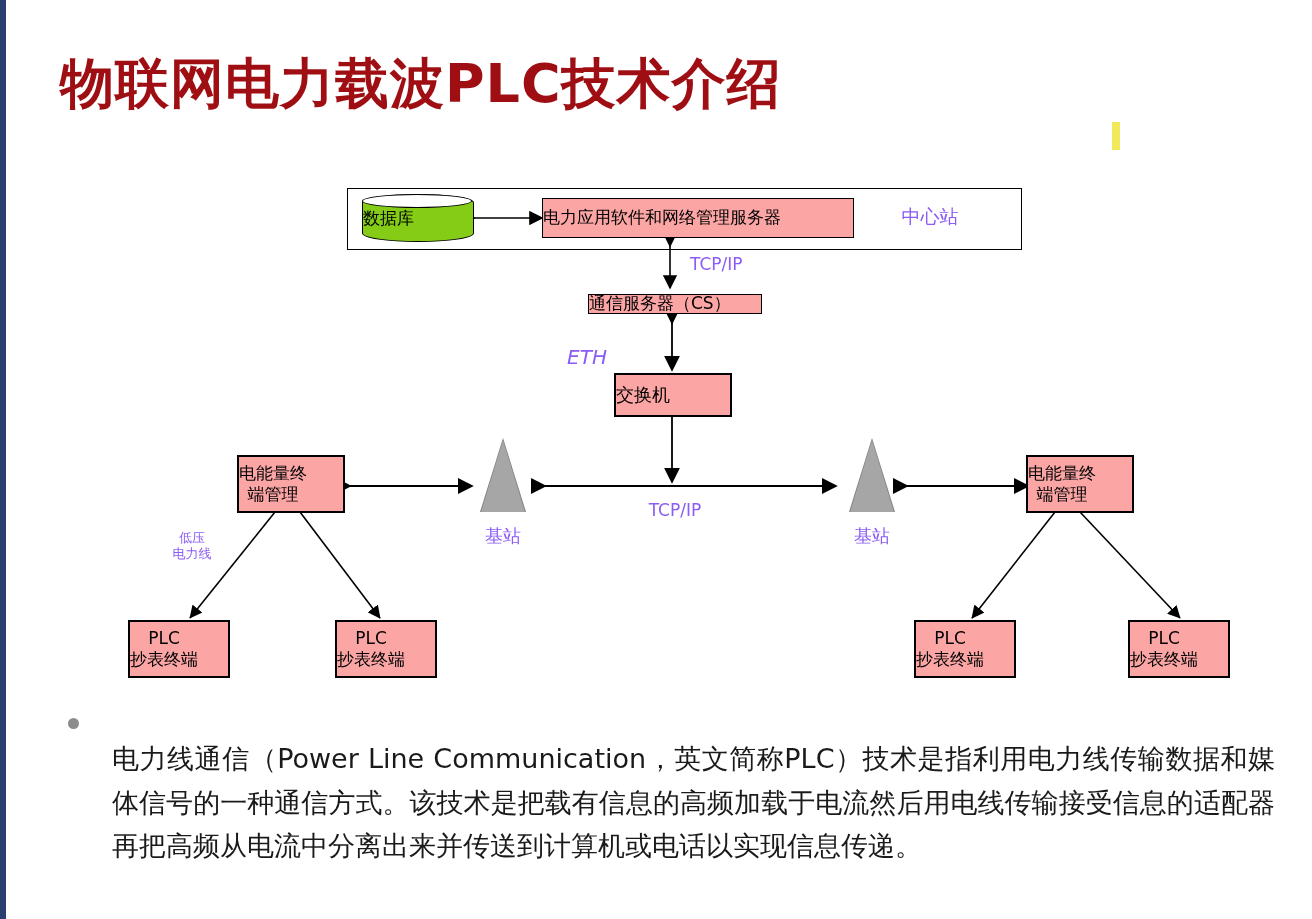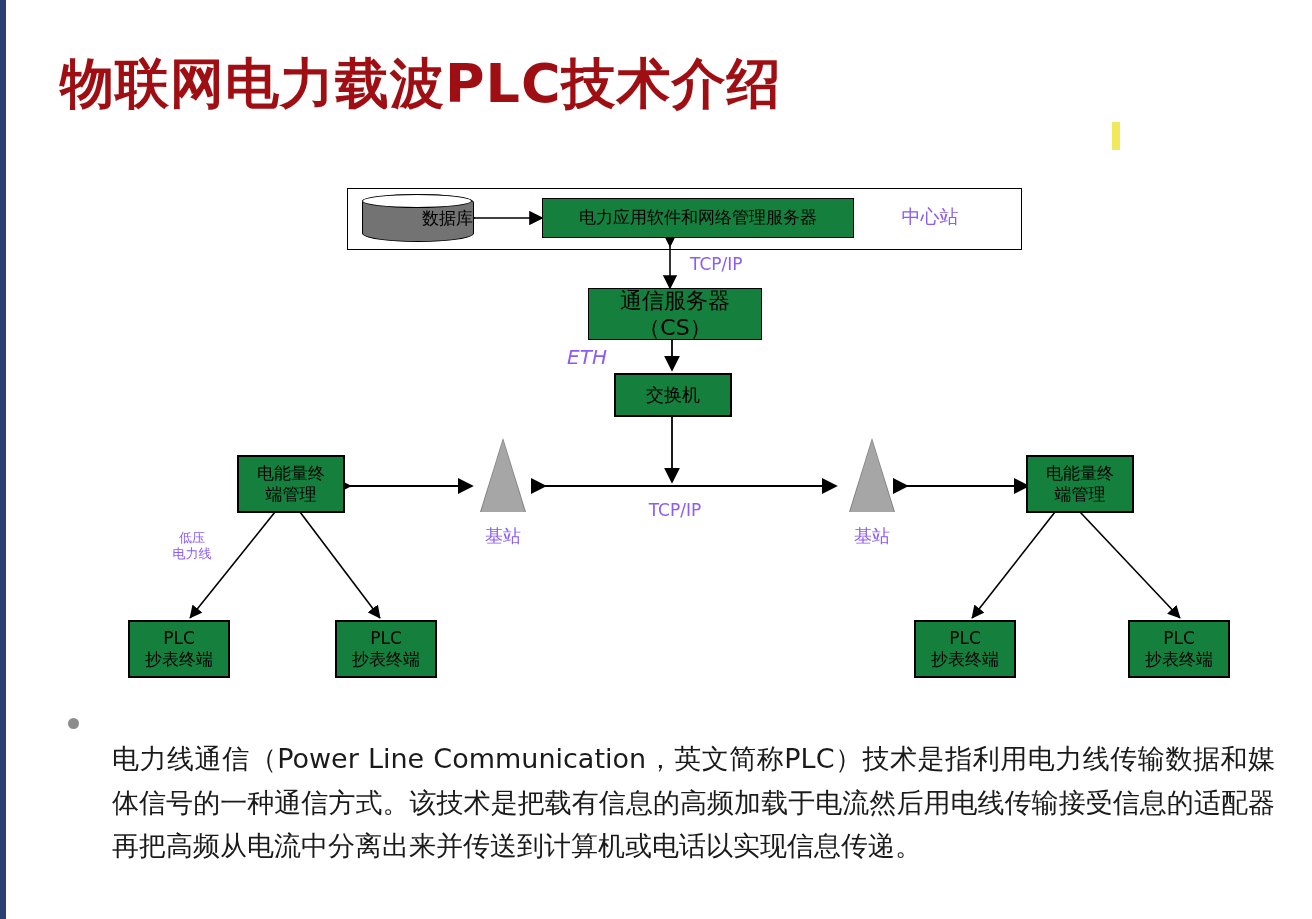--- a/index.html
+++ b/index.html
@@ -54,24 +54,24 @@
     position: absolute;
     left: 0;
     top: 170px;
     width: 1312px;
     height: 520px;
   }
   .node {
     position: absolute;
     box-sizing: border-box;
     border: 2px solid #000000;
-    background: #15803d;
+    background: #fca5a5;
     display: flex;
     align-items: center;
-    justify-content: center;
+    justify-content: flex-start;
     text-align: center;
     font-family: "DejaVu Sans", sans-serif;
     color: #000;
     line-height: 1.25;
   }
   .thin {
     border-width: 1px;
   }
   .label {
     position: absolute;
@@ -79,24 +79,24 @@
     color: #8b5cf6;
     text-align: center;
     line-height: 1.25;
     white-space: pre-line;
   }
   .db {
     position: absolute;
     box-sizing: border-box;
     border: 1px solid #000;
     border-radius: 50% / 18%;
-    background: #737373;
+    background: #84cc16;
     display: flex;
     align-items: center;
-    justify-content: flex-end;
+    justify-content: flex-start;
     font-family: "DejaVu Sans", sans-serif;
   }
   .db::before {
     content: "";
     position: absolute;
     left: -1px;
     top: -1px;
     width: 100%;
     height: 30%;
     box-sizing: border-box;
@@ -208,21 +208,21 @@
     <div class="db" style="left:362px; top:24px; width:112px; height:48px; font-size:17px;">
       <span>数据库</span>
     </div>
 
     <div class="node thin" style="left:542px; top:28px; width:312px; height:40px; font-size:17px;">
       <span>电力应用软件和网络管理服务器</span>
     </div>
 
     <div class="label" style="left:690px; top:84px; width:90px; font-size:17px; text-align:left;">TCP/IP</div>
 
-    <div class="node thin" style="left:588px; top:118px; width:174px; height:52px; font-size:22px;">
+    <div class="node thin" style="left:588px; top:124px; width:174px; height:20px; font-size:17px;">
       <span>通信服务器（CS）</span>
     </div>
 
     <div class="label" style="left:552px; top:175px; width:70px; font-size:20px;font-style:italic;">ETH</div>
 
     <div class="node" style="left:614px; top:203px; width:118px; height:44px; font-size:18px;">
       <span>交换机</span>
     </div>
 
     <div class="label" style="left:630px; top:330px; width:90px; font-size:17px;">TCP/IP</div>

